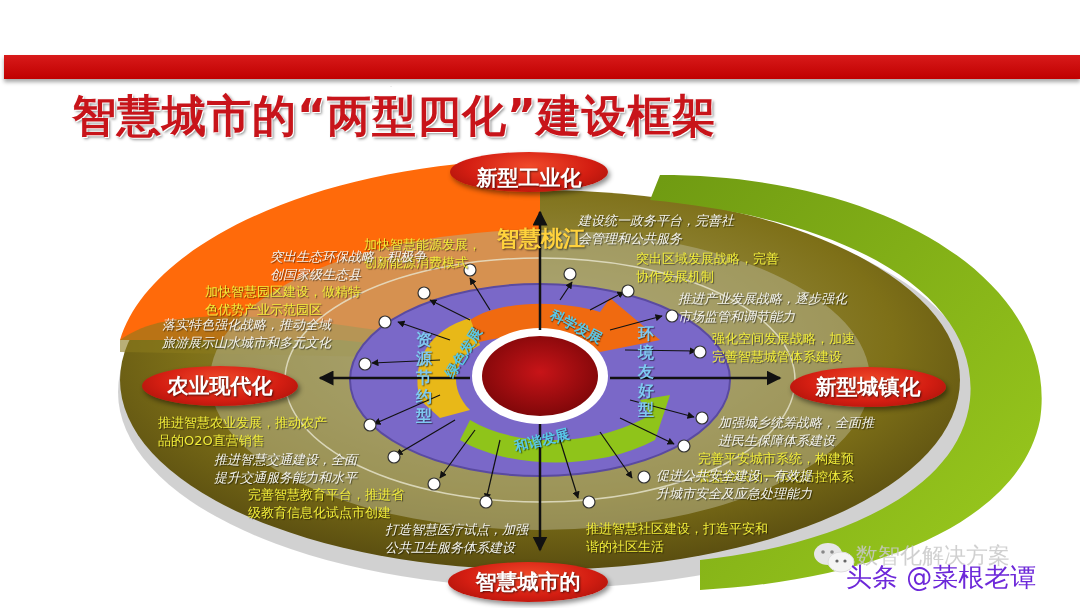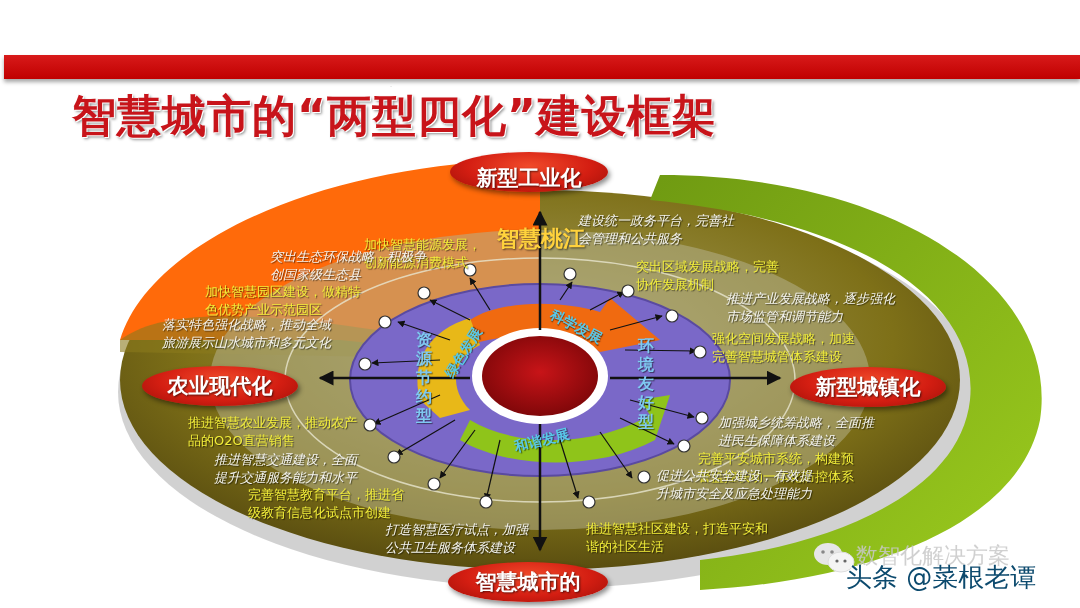--- a/index.html
+++ b/index.html
@@ -35,21 +35,21 @@
   }
   .ring-vert {
     position: absolute; width: 20px; color: #7ec8f0; font-size: 16px; font-weight: bold;
     line-height: 19px; text-align: center; text-shadow: 1px 1px 1px rgba(0,0,0,0.5);
   }
   .arc-label {
     position: absolute; color: #58c8e8; font-size: 14px; font-weight: bold; white-space: nowrap;
     text-shadow: 1px 1px 1px rgba(0,0,0,0.5);
   }
   .watermark-1 { position: absolute; left: 856px; top: 541px; font-size: 22px; color: rgba(200,200,200,0.85); white-space: nowrap; }
-  .watermark-2 { position: absolute; left: 846px; top: 560px; font-size: 26px; color: #0c4a6e; white-space: nowrap;
+  .watermark-2 { position: absolute; left: 846px; top: 560px; font-size: 26px; color: #6d28d9; white-space: nowrap;
     text-shadow: 1px 1px 0 #fff, -1px 0 0 #fff; }
   .wechat-icon { position: absolute; left: 812px; top: 540px; width: 46px; height: 36px; }
 </style>
 </head>
 <body>
 
 <div class="top-bar"></div>
 
 <div class="title-wrap">
   <svg class="chevron-icon" viewBox="0 0 44 44">
@@ -156,21 +156,21 @@
 <div class="pill" style="left:790px; top:367px; width:156px;">
   <span>新型城镇化</span>
 </div>
 <div class="pill" style="left:448px; top:562px; width:160px;">
   <span>智慧城市的</span>
 </div>
 
 <div class="center-label">智慧桃江</div>
 
 <div class="ring-vert" style="left:414px; top:330px;">资源节约型</div>
-<div class="ring-vert" style="left:636px; top:336px;">环境友好型</div>
+<div class="ring-vert" style="left:636px; top:324px;">环境友好型</div>
 
 <div class="arc-label" style="left:548px; top:318px; transform:rotate(28deg);">科学发展</div>
 <div class="arc-label" style="left:436px; top:344px; transform:rotate(-58deg);">绿色发展</div>
 <div class="arc-label" style="left:514px; top:432px; transform:rotate(-14deg);">和谐发展</div>
 
 <div class="bullet yellow" style="left:364px; top:212px;margin-top:24px;">
     <div style="white-space:pre-line">加快智慧能源发展，
 创新能源消费模式</div>
   </div>
 <div class="bullet white" style="left:270px; top:248px;">
@@ -183,34 +183,34 @@
   </div>
 <div class="bullet white" style="left:162px; top:316px;">
     <div style="white-space:pre-line">落实特色强化战略，推动全域
 旅游展示山水城市和多元文化</div>
   </div>
 
 <div class="bullet white" style="left:578px; top:212px;">
     <div style="white-space:pre-line">建设统一政务平台，完善社
 会管理和公共服务</div>
   </div>
-<div class="bullet yellow" style="left:636px; top:250px;margin-top:8px;">
+<div class="bullet yellow" style="left:636px; top:250px;">
     <div style="white-space:pre-line">突出区域发展战略，完善
 协作发展机制</div>
   </div>
-<div class="bullet white" style="left:678px; top:290px;margin-left:48px;">
+<div class="bullet white" style="left:678px; top:290px;">
     <div style="white-space:pre-line">推进产业发展战略，逐步强化
 市场监管和调节能力</div>
   </div>
 <div class="bullet yellow" style="left:712px; top:330px;">
     <div style="white-space:pre-line">强化空间发展战略，加速
 完善智慧城管体系建设</div>
   </div>
 
-<div class="bullet yellow" style="left:188px; top:414px;">
+<div class="bullet yellow" style="left:158px; top:414px;">
     <div style="white-space:pre-line">推进智慧农业发展，推动农产
 品的O2O直营销售</div>
   </div>
 <div class="bullet white" style="left:214px; top:451px;">
     <div style="white-space:pre-line">推进智慧交通建设，全面
 提升交通服务能力和水平</div>
   </div>
 <div class="bullet yellow" style="left:248px; top:486px;">
     <div style="white-space:pre-line">完善智慧教育平台，推进省
 级教育信息化试点市创建</div>

